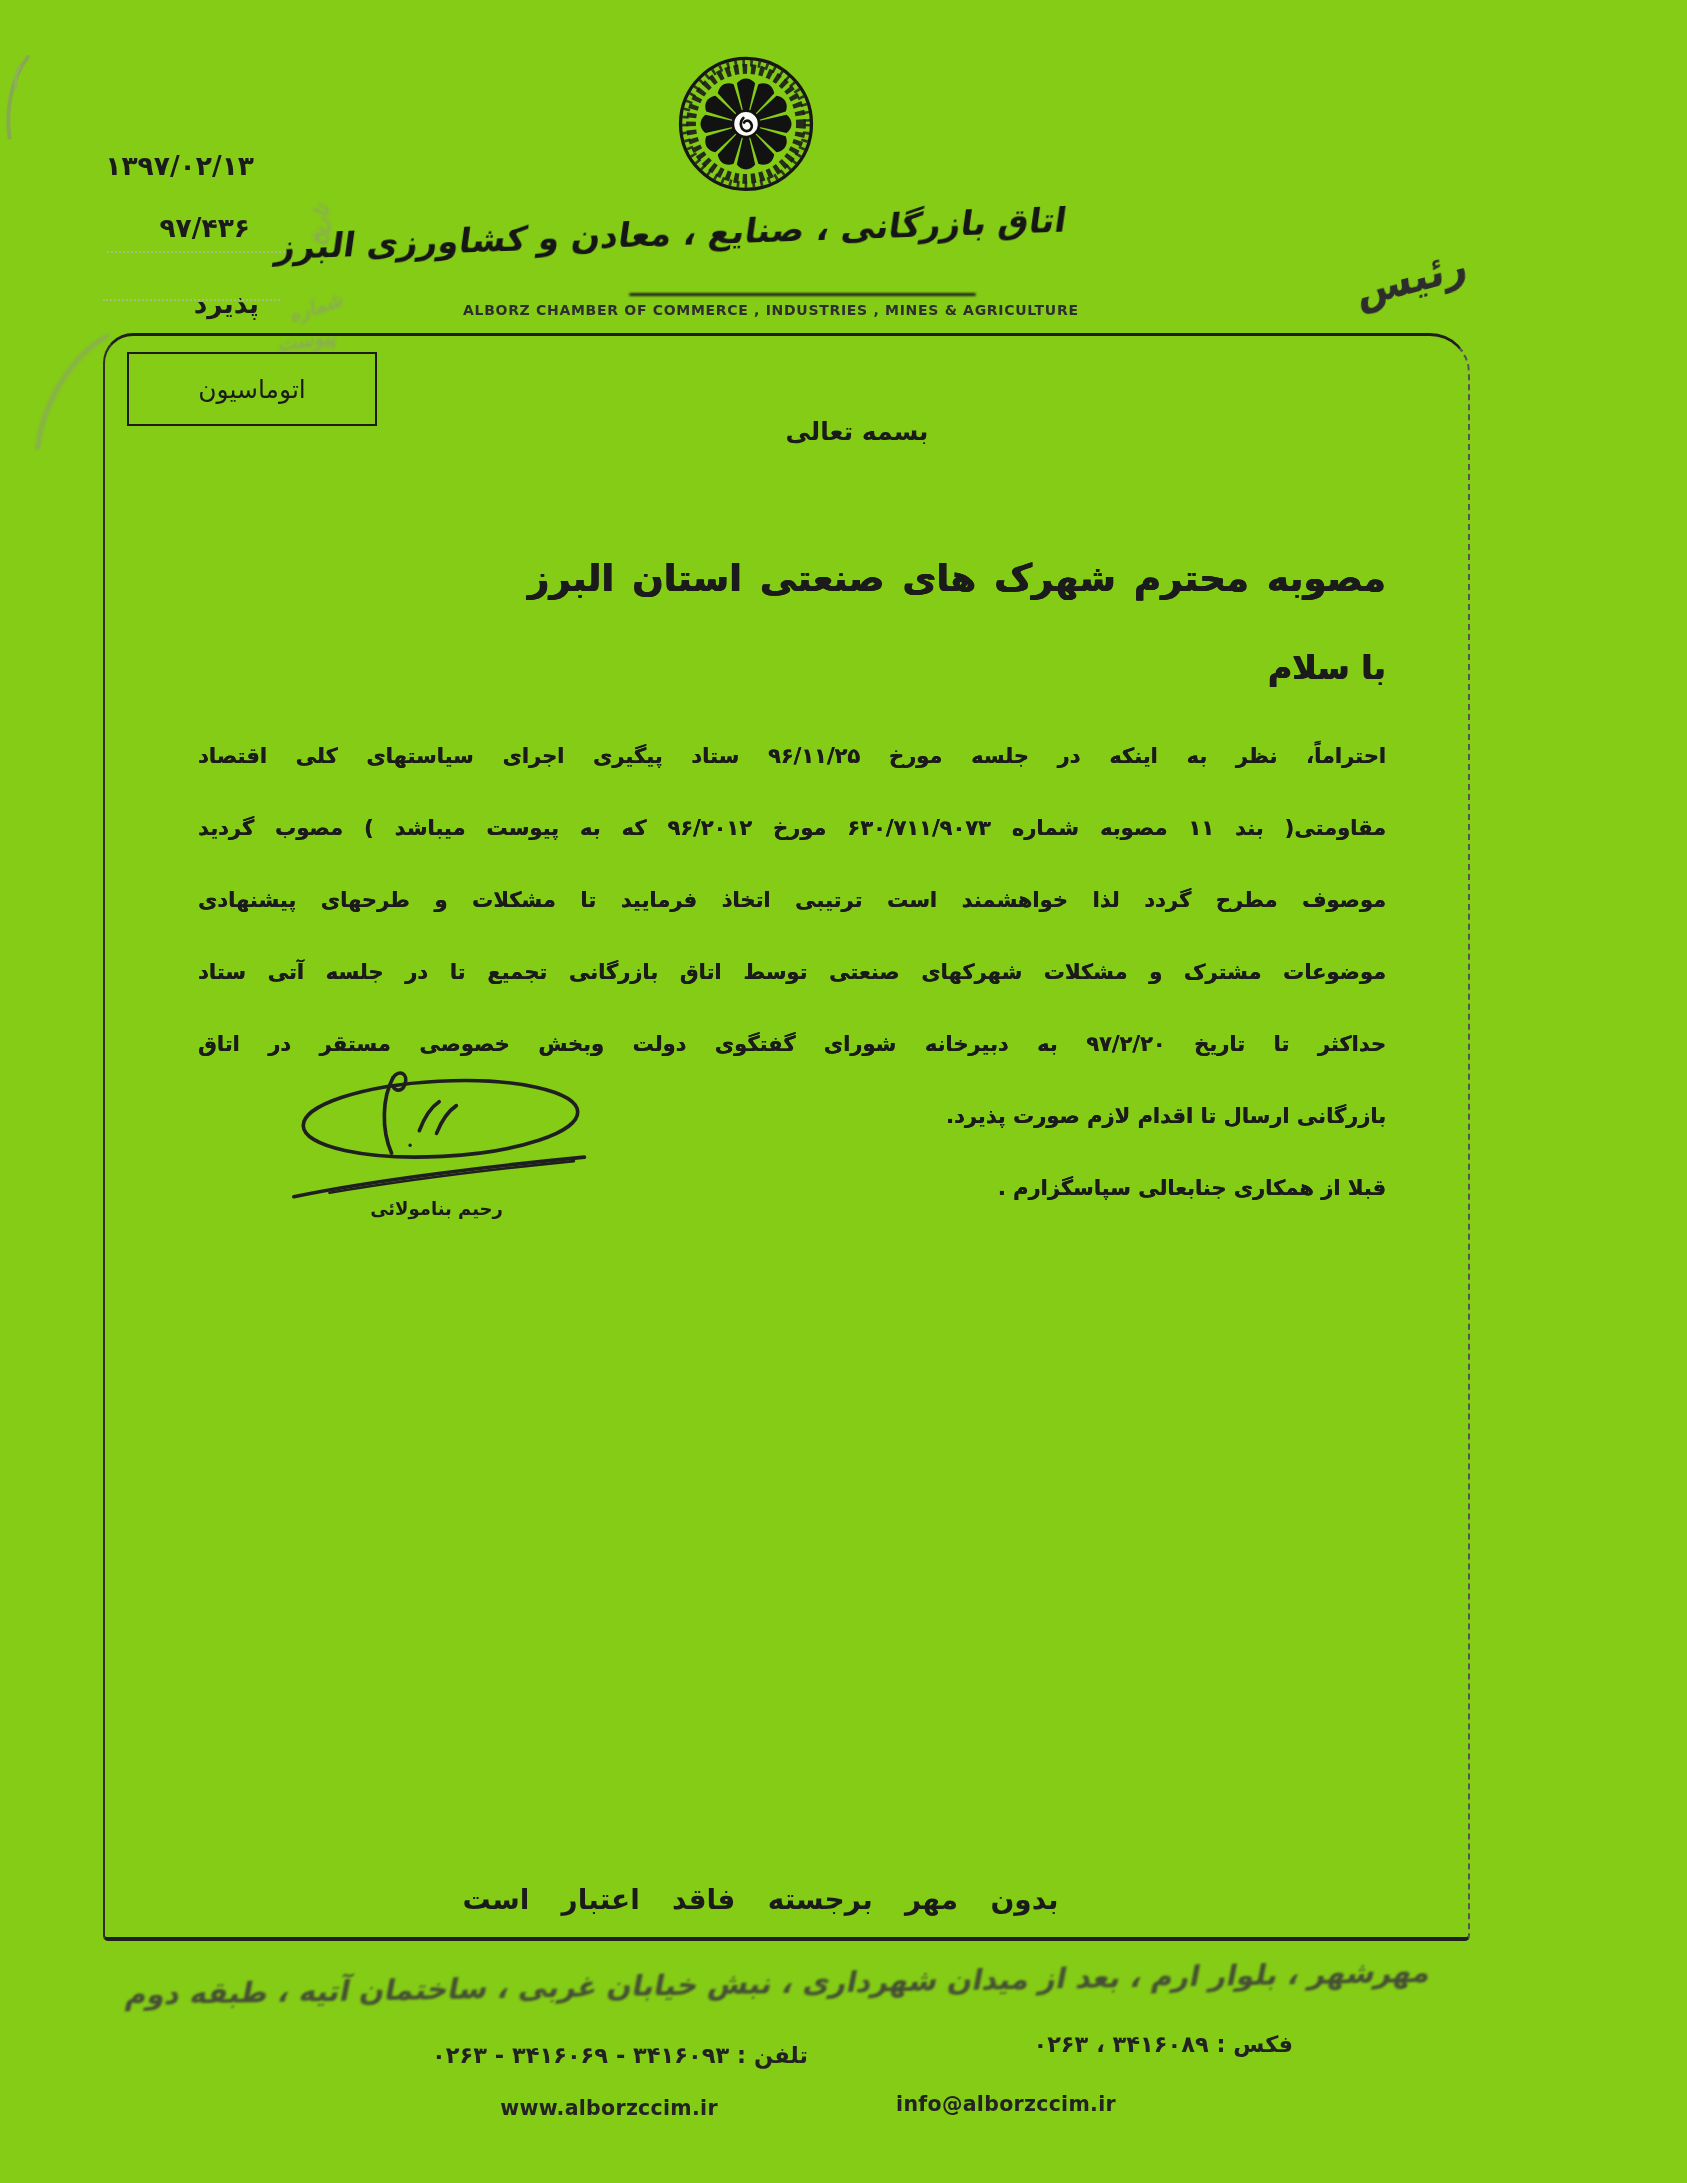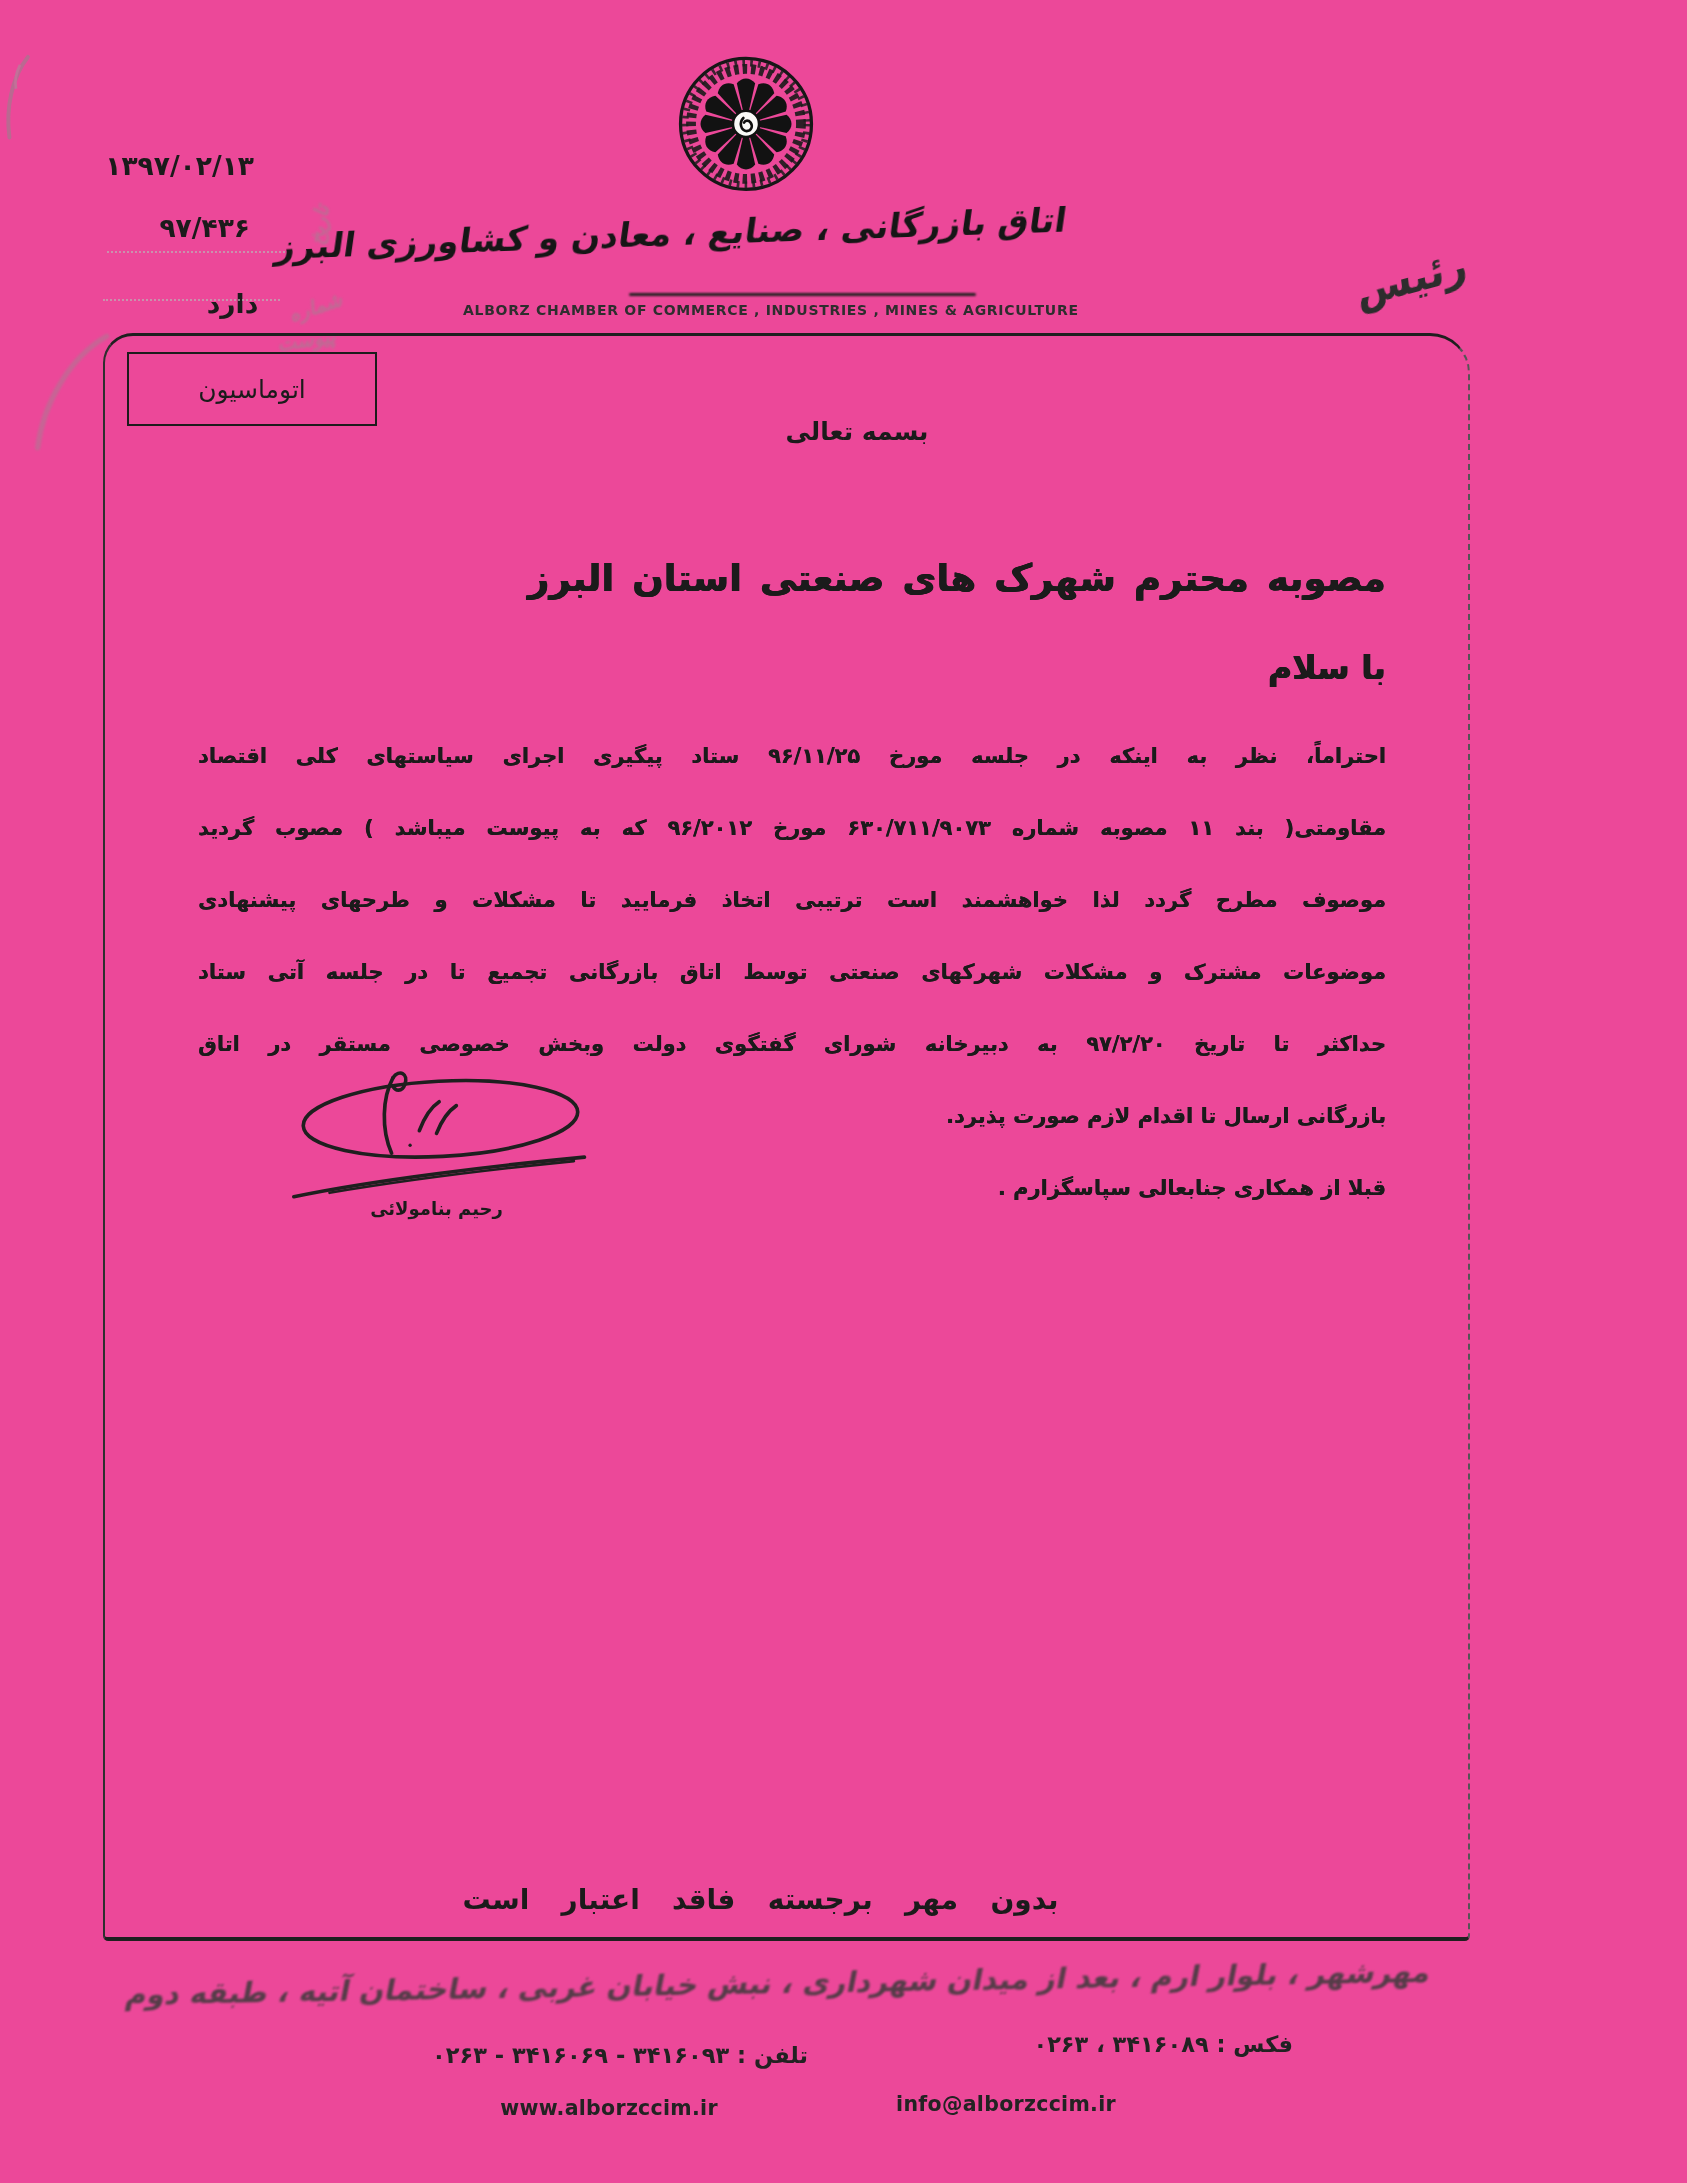--- a/index.html
+++ b/index.html
@@ -1,18 +1,18 @@
 <!DOCTYPE html>
 <html lang="fa" style="font-size:10.6px"><head>
 <meta charset="utf-8">
 <style>
   html,body{margin:0;padding:0;background:#e8e8e8;}
   .page{
     position:relative; width:1687px; height:2183px;
-    background:#ec4899; overflow:hidden;
+    background:#84cc16; overflow:hidden;
     font-family:"DejaVu Sans",sans-serif; color:#1b1b1b;
   }
   .abs{position:absolute;}
   .fa{direction:rtl; font-family:"DejaVu Sans",sans-serif;}
   .nowrap{white-space:nowrap;}
 
   
   .reg-val{font-size:26.5px; font-weight:bold; filter:blur(0.2px);}
   .label-smudge{
     font-size:20px; color:#8f8f8f; opacity:.5; filter:blur(1.3px);
@@ -100,21 +100,21 @@
 
 <div class="page">
 
   <svg class="abs" style="left:0px; top:53px; opacity:.5; filter:blur(0.7px);" width="40" height="99" viewBox="0 0 60 150">
     <path d="M42,6 C18,36 8,84 14,128" stroke="#8a8a8a" stroke-width="6" fill="none" stroke-linecap="round"></path>
     <path d="M30,18 C24,30 22,44 24,54" stroke="#9a9a9a" stroke-width="4" fill="none"></path>
   </svg>
 
   <div class="abs fa reg-val nowrap" style="left:122px; top:150px; width:132px; text-align:center;">۱۳۹۷/۰۲/۱۳</div>
   <div class="abs fa reg-val nowrap" style="left:164px; top:212px; width:86px; text-align:center;">۹۷/۴۳۶</div>
-  <div class="abs fa reg-val nowrap" style="left:206px; top:288px; width:53px; text-align:center;">دارد</div>
+  <div class="abs fa reg-val nowrap" style="left:206px; top:288px; width:53px; text-align:center;">پذیرد</div>
 
   <div class="abs fa label-smudge nowrap" style="left:299px; top:213px; transform:rotate(-80deg);">تاریخ</div>
   <div class="abs fa label-smudge nowrap" style="left:288px; top:295px; transform:rotate(-18deg);">شماره</div>
   <div class="abs fa label-smudge nowrap" style="left:277px; top:328px; transform:rotate(-8deg);">پیوست</div>
 
   <div class="abs dotted-leader" style="left:107px; top:251px; width:182px;"></div>
   <div class="abs dotted-leader" style="left:103px; top:299px; width:177px;"></div>
 
   <div class="abs soft" style="left:674px; top:50px;">
     <svg width="144" height="155" viewBox="0 0 220 235">

